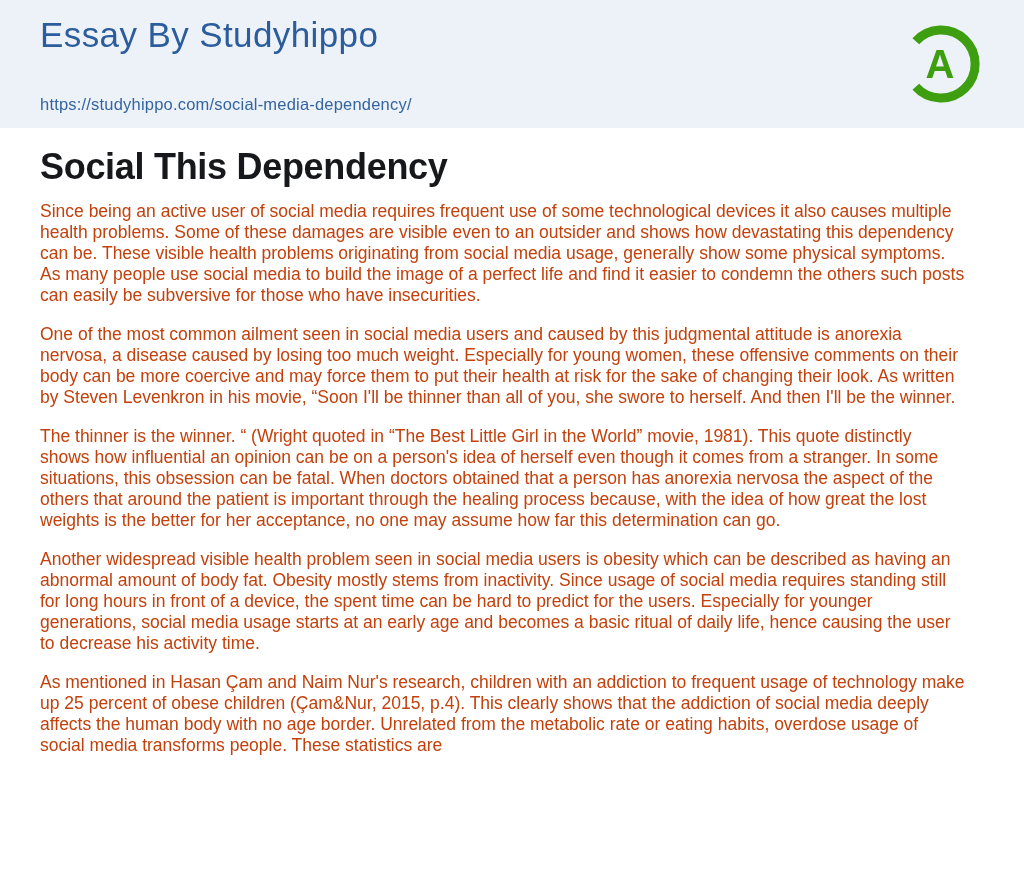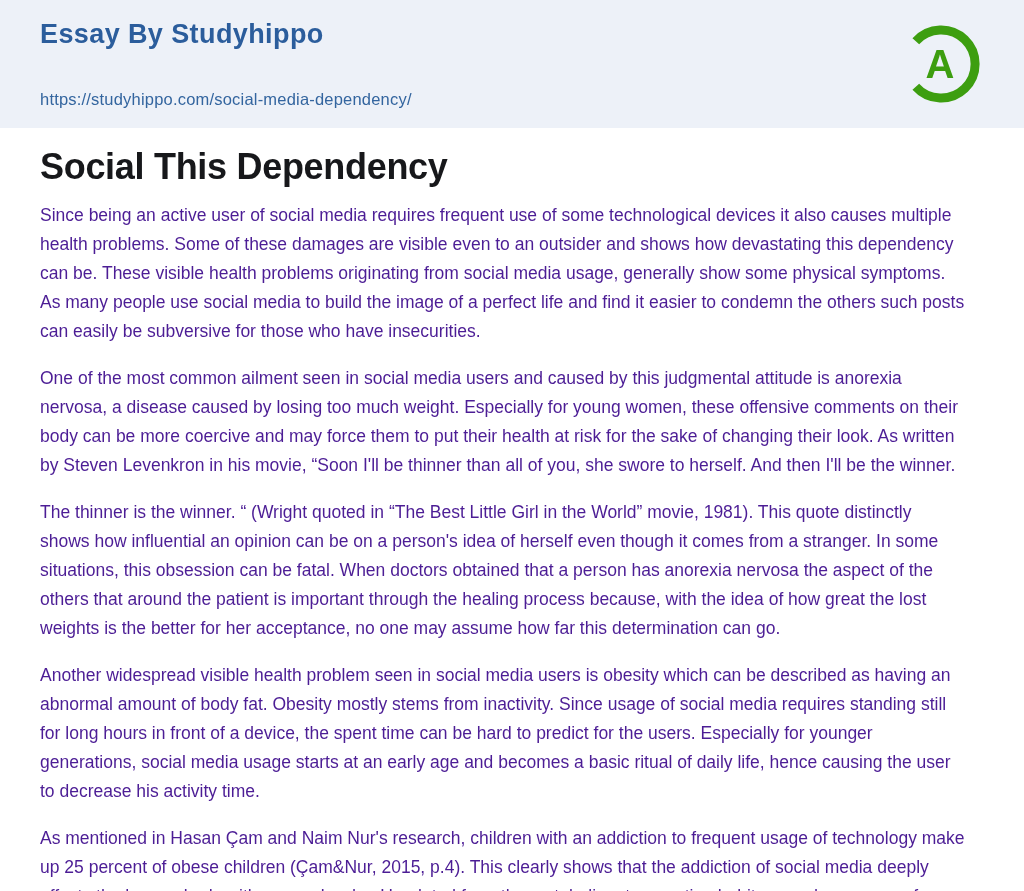--- a/index.html
+++ b/index.html
@@ -19,22 +19,22 @@
     background: #edf1f8;
     height: 128px;
     display: flex;
     align-items: center;
     justify-content: space-between;
     padding: 0 40px;
   }
   .header-text { display: flex; flex-direction: column; gap: 12px; }
   .site-title {
     color: #2b5d9c;
-    font-size: 27px;
-    font-weight: 700;
+    font-size: 35px;
+    font-weight: 400;
     letter-spacing: 0.4px;
   }
   .essay-url {
     color: #33659f;
     font-size: 16.5px;
     text-decoration: none;
     letter-spacing: 0.2px;
     margin-top: 28px;
   }
   .logo {
@@ -64,23 +64,23 @@
     max-width: 1005px;
   }
   .article-title {
     color: #17181b;
     font-size: 36px;
     font-weight: 800;
     letter-spacing: -0.3px;
     margin-bottom: 13px;
   }
   .article p {
-    color: #4c1d95;
+    color: #c2410c;
     font-size: 17.5px;
-    line-height: 29px;
+    line-height: 21px;
     margin-bottom: 18px;
     max-width: 950px;
   }
 </style>
 </head>
 <body>
 
 <div class="page">
 
   <header class="header">

